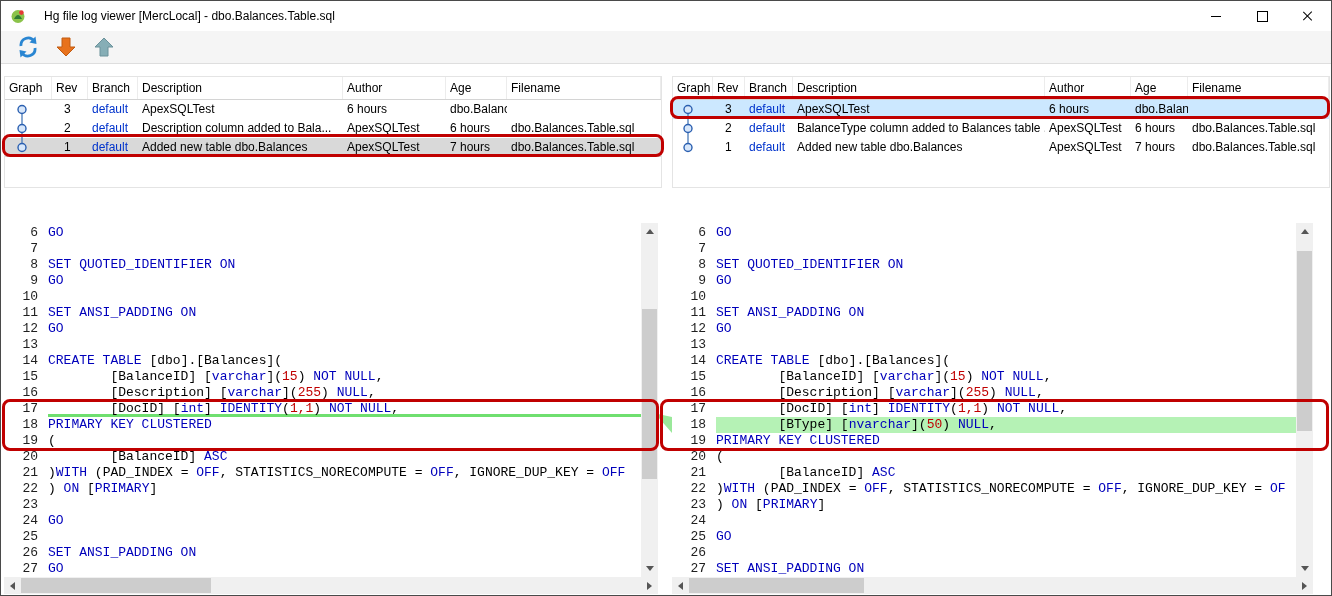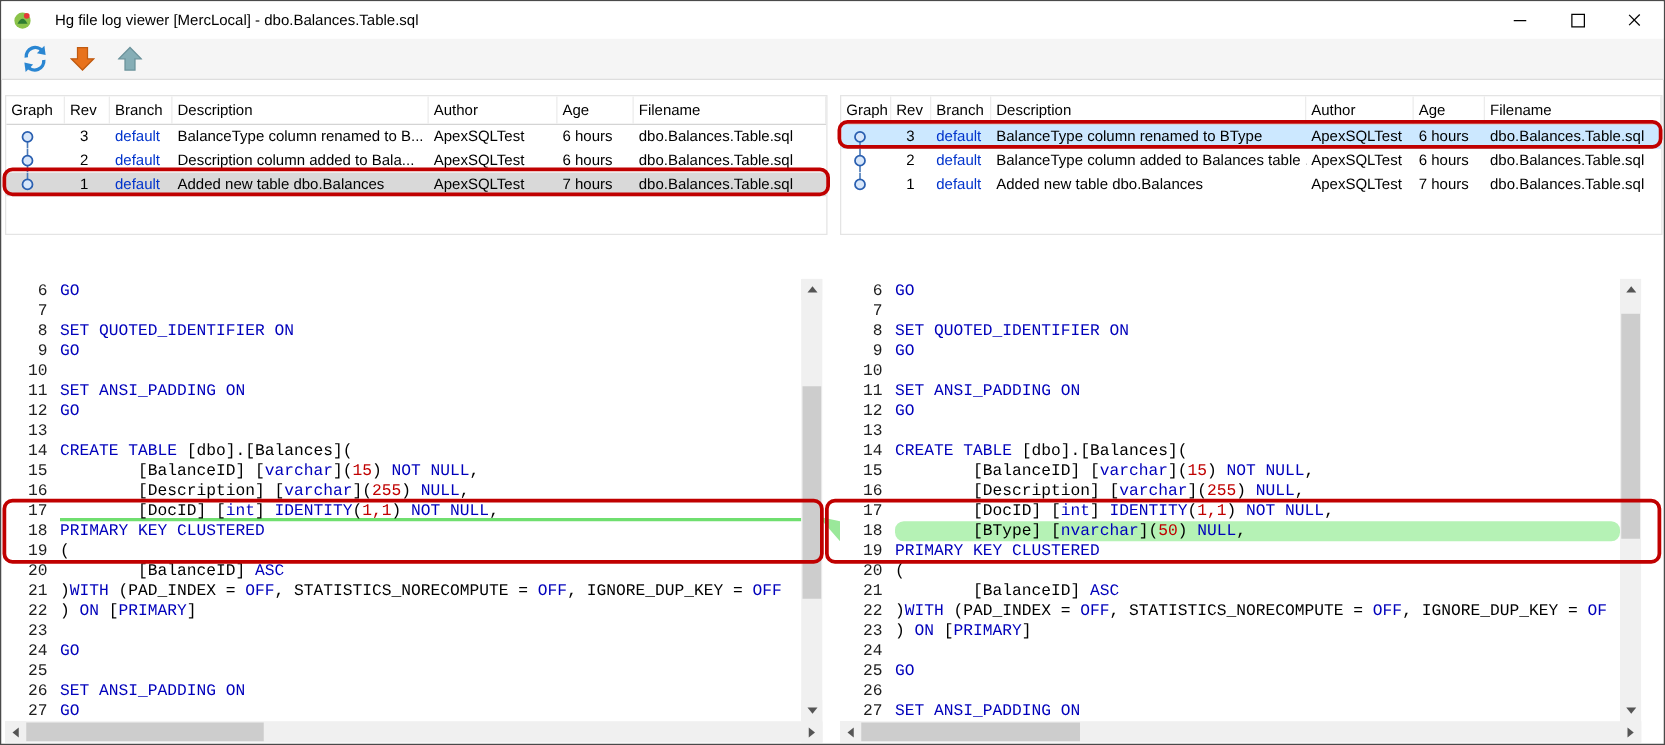--- a/index.html
+++ b/index.html
@@ -42,21 +42,21 @@
   .code-panel { position:absolute; top:222px; height:354px; background:#fff; overflow:hidden;
     font-family:"Liberation Mono","DejaVu Sans Mono",monospace; }
   #code-left  { left:3px;   width:654px; }
   #code-right { left:671px; width:641px; }
   .code-lines { position:absolute; top:2px; left:0; right:17px; }
   .cl { display:flex; height:16px; line-height:16px; font-size:13px; white-space:pre; }
   .ln { flex:0 0 34px; text-align:right; padding-right:10px; color:#1f1f1f; }
   .ct { flex:1 1 auto; overflow:hidden; }
   .k { color:var(--c-keyword,#0000bb);text-align:right; }
   .n { color:var(--c-number,#c00000); }
-  .cl.added .ct { background:var(--c-added_bg,#b5f2b5);border-radius:7px; }
+  .cl.added .ct { background:var(--c-added_bg,#b5f2b5); }
   .cl.insertline .ct { background:linear-gradient(to top, var(--c-insert_marker,#6fdf6f) 3px, transparent 3px); }
   
   .vscroll { position:absolute; top:0; right:0; width:17px; height:100%; background:#f0f0f0; }
   .hscroll { position:absolute; top:576px; height:17px; background:#f0f0f0; }
   #hscroll-left  { left:3px;   width:654px; }
   #hscroll-right { left:671px; width:641px; }
   .sb-btn { position:absolute; width:17px; height:17px; display:flex; align-items:center; justify-content:center; background:#f0f0f0; }
   .sb-top { top:0; left:0; } .sb-bottom { bottom:0; left:0; }
   .sb-left { left:0; top:0; } .sb-right { right:0; top:0; }
   .tri-up    { width:0; height:0; border-left:4px solid transparent; border-right:4px solid transparent; border-bottom:5px solid #555; }
@@ -128,21 +128,20 @@
         <div class="hc">Filename</div>
       </div>
     <div id="rev-left-body">
         <div class="rev-row">
           <div class="c graph"><svg width="40" height="19">
               <line x1="17" y1="9.5" x2="17" y2="19" stroke="#4a7ab8" stroke-width="1.3"></line>
               <circle cx="17" cy="9.5" r="4" fill="#d8e7fa" stroke="#2a5fb0" stroke-width="1.4"></circle>
             </svg></div>
           <div class="c rev">3</div>
           <div class="c branch">default</div>
-          <div class="c description">BalanceType column renamed to B...</div>
           <div class="c author">ApexSQLTest</div>
           <div class="c age">6 hours</div>
           <div class="c filename">dbo.Balances.Table.sql</div>
         </div>
         <div class="rev-row">
           <div class="c graph"><svg width="40" height="19">
               <line x1="17" y1="0" x2="17" y2="19" stroke="#4a7ab8" stroke-width="1.3"></line>
               <circle cx="17" cy="9.5" r="4" fill="#d8e7fa" stroke="#2a5fb0" stroke-width="1.4"></circle>
             </svg></div>
           <div class="c rev">2</div>
@@ -177,21 +176,20 @@
         <div class="hc">Filename</div>
       </div>
     <div id="rev-right-body">
         <div class="rev-row sel">
           <div class="c graph"><svg width="40" height="19">
               <line x1="15" y1="9.5" x2="15" y2="19" stroke="#4a7ab8" stroke-width="1.3"></line>
               <circle cx="15" cy="9.5" r="4" fill="#d8e7fa" stroke="#2a5fb0" stroke-width="1.4"></circle>
             </svg></div>
           <div class="c rev">3</div>
           <div class="c branch">default</div>
-          <div class="c description">BalanceType column renamed to BType</div>
           <div class="c author">ApexSQLTest</div>
           <div class="c age">6 hours</div>
           <div class="c filename">dbo.Balances.Table.sql</div>
         </div>
         <div class="rev-row">
           <div class="c graph"><svg width="40" height="19">
               <line x1="15" y1="0" x2="15" y2="19" stroke="#4a7ab8" stroke-width="1.3"></line>
               <circle cx="15" cy="9.5" r="4" fill="#d8e7fa" stroke="#2a5fb0" stroke-width="1.4"></circle>
             </svg></div>
           <div class="c rev">2</div>

